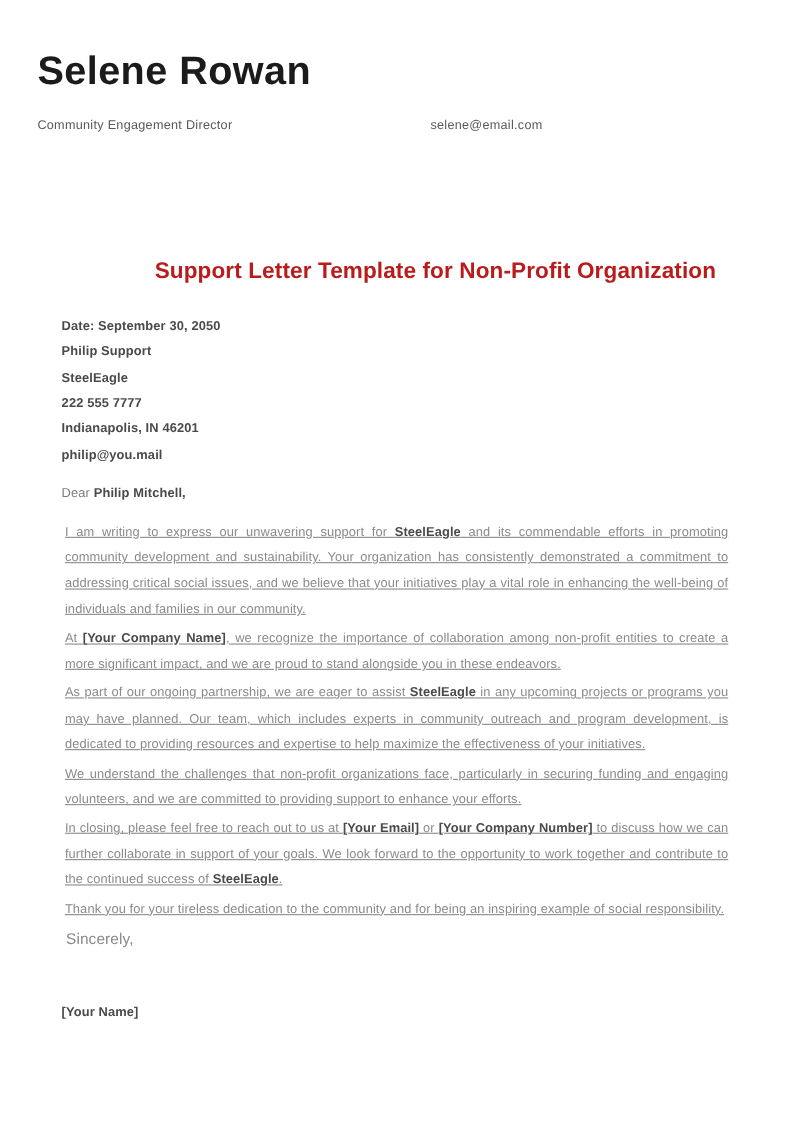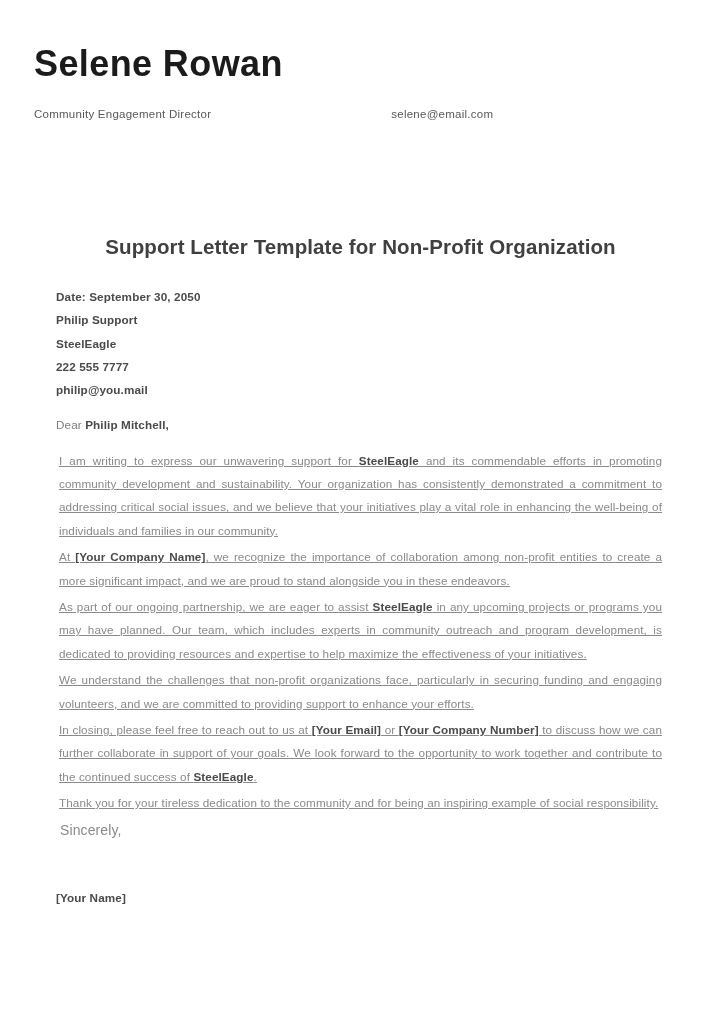--- a/index.html
+++ b/index.html
@@ -62,22 +62,22 @@
   
   .letter {
     position: absolute;
     left: 56px;
     top: 232px;
     width: 609px;
   }
   .doc-title {
     font-size: 20.5px;
     font-weight: 700;
-    color: #404040;
-    text-align: center;
+    color: #b91c1c;
+    text-align: right;
     line-height: 1.5;
     letter-spacing: 0.1px;
     margin: 0 0 22px 0;
     padding: 0 14px;
   }
 
   .addr-block {
     margin-bottom: 2px;
   }
   .addr-line {
@@ -146,20 +146,21 @@
 
   <main class="letter">
 
     <h2 class="doc-title">Support Letter Template for Non-Profit Organization</h2>
 
     <section class="addr-block">
       <div class="addr-line">Date: September 30, 2050</div>
       <div class="addr-line">Philip Support</div>
       <div class="addr-line">SteelEagle</div>
       <div class="addr-line">222 555 7777</div>
+      <div class="addr-line">Indianapolis, IN 46201</div>
       <div class="addr-line">philip@you.mail</div>
     </section>
 
     <p class="salutation"><span>Dear </span><b>Philip Mitchell,</b></p>
 
     <p class="para"><span>I am writing to express our unwavering support for </span><b>SteelEagle</b><span> and its commendable efforts in promoting community development and sustainability. Your organization has consistently demonstrated a commitment to addressing critical social issues, and we believe that your initiatives play a vital role in enhancing the well-being of individuals and families in our community.</span></p>
 
     <p class="para"><span>At </span><b>[Your Company Name]</b><span>, we recognize the importance of collaboration among non-profit entities to create a more significant impact, and we are proud to stand alongside you in these endeavors.</span></p>
 
     <p class="para"><span>As part of our ongoing partnership, we are eager to assist </span><b>SteelEagle</b><span> in any upcoming projects or programs you may have planned. Our team, which includes experts in community outreach and program development, is dedicated to providing resources and expertise to help maximize the effectiveness of your initiatives.</span></p>

